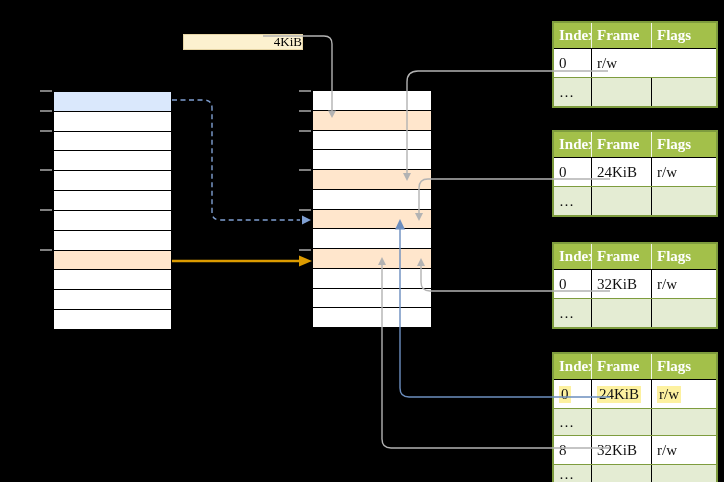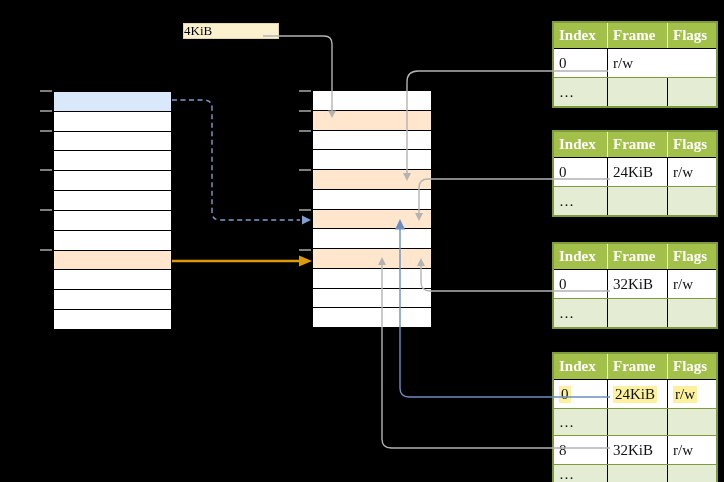--- a/index.html
+++ b/index.html
@@ -16,39 +16,39 @@
   #pmem{left:312px;top:90px;width:120px;height:238px}
   .mem-row{flex:1;background:#fff;border-bottom:1px solid #000}
   .mem-row:last-child{border-bottom:none}
   .mem-row.blue{background:var(--page-blue)}
   .mem-row.orange{background:var(--frame-orange)}
 
   
   .tick{position:absolute;width:12px;height:2px;background:var(--tick-gray);z-index:2}
 
   
-  #note{position:absolute;left:183px;top:23px;width:96px;height:16px;box-sizing:border-box;
+  #note{position:absolute;left:183px;top:34px;width:120px;height:16px;box-sizing:border-box;
     background:var(--note-yellow);border:1px solid var(--note-border);
-    text-align:left;font-size:13px;line-height:13px;color:#000;z-index:3}
+    text-align:right;font-size:13px;line-height:13px;color:#000;z-index:3}
 
   
   .pt{position:absolute;left:552px;width:166px;box-sizing:border-box;background:#fff;
     border:2px solid var(--green-border);z-index:1;font-size:15px}
   #pt1{top:21px}#pt2{top:130px}#pt3{top:242px}#pt4{top:352px}
   .pt-header{display:flex;height:25px;align-items:center;background:var(--green-header);
     color:#fff;font-weight:bold}
   .pt-header .cell{border-right:1px solid rgba(255,255,255,.85);height:100%;display:flex;align-items:center}
   .pt-header .cell:last-child{border-right:none}
   .pt-row{display:flex;height:28px;align-items:center;border-top:1px solid #000;color:#111;background:#fff}
   .pt-row + .pt-row{border-top:1px solid var(--green-border)}
   .pt-row.ellipsis{background:var(--green-light)}
   .pt-row .cell{border-right:1px solid #000;height:100%;display:flex;align-items:center}
   .pt-row .cell:last-child{border-right:none}
   .cell{box-sizing:border-box;padding-left:5px;overflow:hidden}
-  .c0{width:54px}.c1{width:60px}.c2{flex:1}
+  .c0{width:38px}.c1{width:60px}.c2{flex:1}
   #pt4 .pt-row:nth-child(3){height:26px}
   #pt4 .pt-row:nth-child(5){height:19px}
   .hl{background:var(--highlight-yellow);padding:0 2px}
 
   
   #wires{position:absolute;left:0;top:0;z-index:5;pointer-events:none}
   .ln-gray{stroke:var(--gray-line);stroke-width:1.4;fill:none}
   .ah-gray{fill:var(--gray-line);stroke:none}
   .ln-blue{stroke:var(--blue-line);stroke-width:1.4;fill:none}
   .ah-blue{fill:var(--blue-line);stroke:none}

